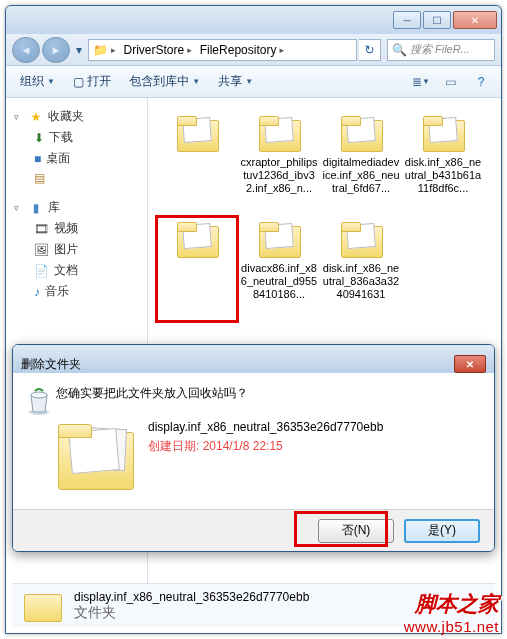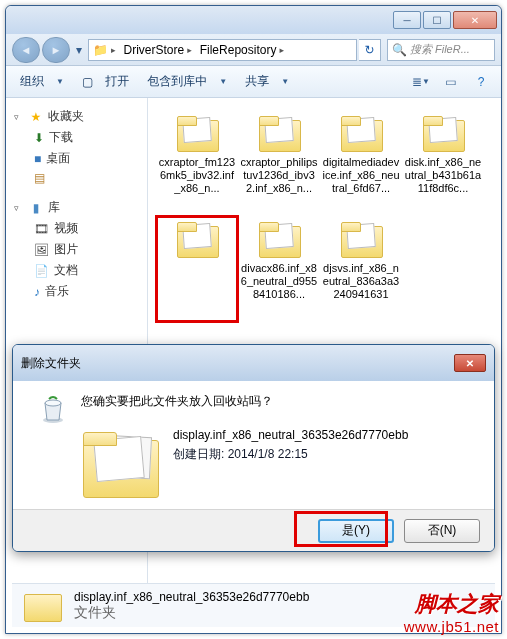--- a/index.html
+++ b/index.html
@@ -12,21 +12,21 @@
 .navbtn{width:28px;height:26px;border-radius:14px;background:radial-gradient(circle at 40% 30%,#6fa3d6,#3a6fa5);border:1px solid #2a5a8a;display:flex;align-items:center;justify-content:center;color:#eaf2fb;font-size:11px}
 .navbtn.disabled{opacity:.55}
 .navdrop{width:14px;height:26px;display:flex;align-items:center;justify-content:center;color:#345e8e}
 .addrbox{flex:1;height:22px;background:#fff;border:1px solid #9fb6cf;display:flex;align-items:center;font-size:11px;overflow:hidden}
 .addrseg{display:flex;align-items:center;padding:0 4px;gap:3px;white-space:nowrap}
 .addrseg .chev{color:#555;font-size:9px}
 .refreshbtn{width:22px;height:22px;border:1px solid #9fb6cf;border-left:none;background:#fff;display:flex;align-items:center;justify-content:center;color:#1a5aa6}
 .searchbox{width:108px;height:22px;border:1px solid #9fb6cf;background:#fff;display:flex;align-items:center;padding:0 4px;gap:3px;margin-left:4px}
 .searchbox .ph{color:#8a8a8a;font-style:italic;font-size:11px;overflow:hidden;white-space:nowrap}
 .toolbar{height:32px;background:linear-gradient(#f7fbff,#e4eef8);border-bottom:1px solid #c7d5e5;display:flex;align-items:center;padding:0 8px;gap:6px}
-.toolitem{display:flex;align-items:center;gap:12px;padding:3px 6px;color:#1a3d66;cursor:default}
+.toolitem{display:flex;align-items:center;gap:3px;padding:3px 6px;color:#1a3d66;cursor:default}
 .toolitem .dd{font-size:8px;color:#345e8e}
 .spacer{flex:1}
 .iconbtn{width:24px;height:22px;display:flex;align-items:center;justify-content:center;color:#345e8e}
 .body{display:flex;height:520px}
 .side{width:142px;background:#fff;border-right:1px solid #d9e2ec;padding:8px 0;overflow:hidden}
 .grp{margin-bottom:10px}
 .grphdr{display:flex;align-items:center;gap:4px;padding:2px 8px;color:#333}
 .grphdr .arr{font-size:9px;color:#555;width:10px}
 .grphdr .ic{width:16px;height:16px;display:flex;align-items:center;justify-content:center}
 .sideitem{display:flex;align-items:center;gap:5px;padding:2px 8px 2px 28px;color:#333}
@@ -34,36 +34,36 @@
 .grid{display:flex;flex-wrap:wrap;gap:0}
 .folder{width:82px;height:106px;display:flex;flex-direction:column;align-items:center;padding:4px 2px;text-align:center}
 .folder .ficon{width:48px;height:40px;position:relative;margin-bottom:2px}
 .folder .lbl{font-size:11px;line-height:13px;color:#000;word-break:break-all;max-height:52px;overflow:hidden}
 .folder.selected{outline:3px solid #e00000;outline-offset:-2px}
 .folder.selected .lbl{background:#3399ff;color:#fff}
 .ficon::before{content:"";position:absolute;left:4px;top:6px;width:40px;height:30px;background:linear-gradient(#fff2c4,#f3d96f);border:1px solid #d9b84a;border-radius:2px}
 .ficon::after{content:"";position:absolute;left:4px;top:2px;width:18px;height:8px;background:linear-gradient(#fff2c4,#f5df8a);border:1px solid #d9b84a;border-radius:2px 2px 0 0}
 .ficon .sheet{position:absolute;left:10px;top:4px;width:28px;height:24px;background:#fff;border:1px solid #bbb;transform:rotate(-4deg);z-index:0}
 .dialog{position:absolute;left:12px;top:344px;width:483px;height:208px;background:#fff;border:1px solid #2a5a8a;border-radius:6px;box-shadow:0 3px 12px rgba(0,0,0,.4);z-index:5;overflow:hidden}
-.dlg-title{height:36px;background:linear-gradient(#dfe9f5,#b9cfe8);display:flex;align-items:center;padding:0 8px;justify-content:space-between}
+.dlg-title{height:28px;background:linear-gradient(#dfe9f5,#b9cfe8);display:flex;align-items:flex-end;padding:0 8px;justify-content:space-between}
 .dlg-title .t{color:#000;font-size:12px}
 .dlg-close{width:32px;height:18px;background:linear-gradient(#e7897a,#c74a36);border:1px solid #8a2f20;border-radius:2px;color:#fff;display:flex;align-items:center;justify-content:center;font-size:10px;font-weight:bold}
-.dlg-body{padding:12px 24px;display:flex;gap:12px}
+.dlg-body{padding:12px 10px;display:flex;gap:1px}
 .recycle{width:32px;height:32px;flex-shrink:0;position:relative}
 .recycle svg{width:32px;height:32px}
 .dlg-text{flex:1}
 .dlg-q{color:#000;margin-bottom:18px}
 .dlg-detail{display:flex;gap:12px}
 .bigfolder{width:80px;height:70px;position:relative;flex-shrink:0}
 .bigfolder::before{content:"";position:absolute;left:2px;top:12px;width:74px;height:56px;background:linear-gradient(#fff2c4,#f3d96f);border:1px solid #d9b84a;border-radius:3px}
 .bigfolder::after{content:"";position:absolute;left:2px;top:4px;width:32px;height:12px;background:linear-gradient(#fff2c4,#f5df8a);border:1px solid #d9b84a;border-radius:3px 3px 0 0}
 .bigfolder .sh{position:absolute;left:14px;top:10px;width:48px;height:42px;background:#fff;border:1px solid #bbb;transform:rotate(-5deg)}
 .bigfolder .sh2{position:absolute;left:22px;top:8px;width:48px;height:42px;background:#f7f7f7;border:1px solid #bbb;transform:rotate(3deg)}
 .dlg-info .name{color:#000;margin-bottom:4px;word-break:break-all}
-.dlg-info .date{color:#0f172a}
+.dlg-info .date{color:#ef4444}
 .dlg-footer{position:absolute;bottom:0;left:0;right:0;height:42px;background:#f0f0f0;border-top:1px solid #d5d5d5;display:flex;align-items:center;justify-content:flex-end;padding:0 14px;gap:10px}
 .dlgbtn{width:76px;height:24px;border:1px solid #8a8a8a;background:linear-gradient(#fdfdfd,#e5e5e5);border-radius:3px;display:flex;align-items:center;justify-content:center;color:#000}
 .dlgbtn.yes{border:2px solid #3b9bdc;background:linear-gradient(#eaf4fd,#cfe6f8)}
 .yesbox{position:absolute;bottom:4px;right:106px;width:94px;height:36px;border:3px solid #e00000;pointer-events:none;z-index:6}
 .statusrow{position:absolute;left:6px;bottom:6px;right:6px;height:44px;display:flex;align-items:center;gap:10px;padding:4px 10px;background:#f5f8fc;border-top:1px solid #d9e2ec}
 .statusrow .sic{width:42px;height:36px;position:relative}
 .statusrow .sic::before{content:"";position:absolute;left:2px;top:6px;width:36px;height:26px;background:linear-gradient(#fff2c4,#f3d96f);border:1px solid #d9b84a;border-radius:2px}
 .statusrow .txt .l1{color:#000}
 .statusrow .txt .l2{color:#666;font-size:14px}
 .watermark{position:absolute;right:8px;bottom:4px;z-index:20;text-align:right}
@@ -172,21 +172,20 @@
             <span>音乐</span>
           </div>
       </div>
     </div>
     <div class="main">
       <div class="grid" id="folder-grid">
           <div class="folder">
             <div class="ficon">
               <div class="sheet"></div>
             </div>
-            <div class="lbl">cxraptor_fm1236mk5_ibv32.inf_x86_n...</div>
           </div>
           <div class="folder">
             <div class="ficon">
               <div class="sheet"></div>
             </div>
             <div class="lbl">cxraptor_philipstuv1236d_ibv32.inf_x86_n...</div>
           </div>
           <div class="folder">
             <div class="ficon">
               <div class="sheet"></div>
@@ -207,21 +206,21 @@
           <div class="folder">
             <div class="ficon">
               <div class="sheet"></div>
             </div>
             <div class="lbl">divacx86.inf_x86_neutral_d9558410186...</div>
           </div>
           <div class="folder">
             <div class="ficon">
               <div class="sheet"></div>
             </div>
-            <div class="lbl">djsvs.inf_x86_neutral_836a3a3240941631</div>
+            <div class="lbl">disk.inf_x86_neutral_836a3a3240941631</div>
           </div>
         </div>
     </div>
   </div>
 
   <div class="statusrow">
     <div class="sic"></div>
     <div class="txt">
       <div class="l1">display.inf_x86_neutral_36353e26d7770ebb</div>
       <div class="l2">文件夹</div>
@@ -251,22 +250,22 @@
             <div class="sh"></div>
           </div>
         <div class="dlg-info">
           <div class="name">display.inf_x86_neutral_36353e26d7770ebb</div>
           <div class="date">创建日期: 2014/1/8 22:15</div>
         </div>
       </div>
     </div>
   </div>
   <div class="dlg-footer">
+    <div class="dlgbtn">否(N)</div>
     <div class="dlgbtn yes">是(Y)</div>
-    <div class="dlgbtn">否(N)</div>
   </div>
   <div class="yesbox"></div>
 </div>
 
 <div class="watermark">
   <div class="cn">脚本之家</div>
   <div class="en">www.jb51.net</div>
 </div>
 
 </body></html>

